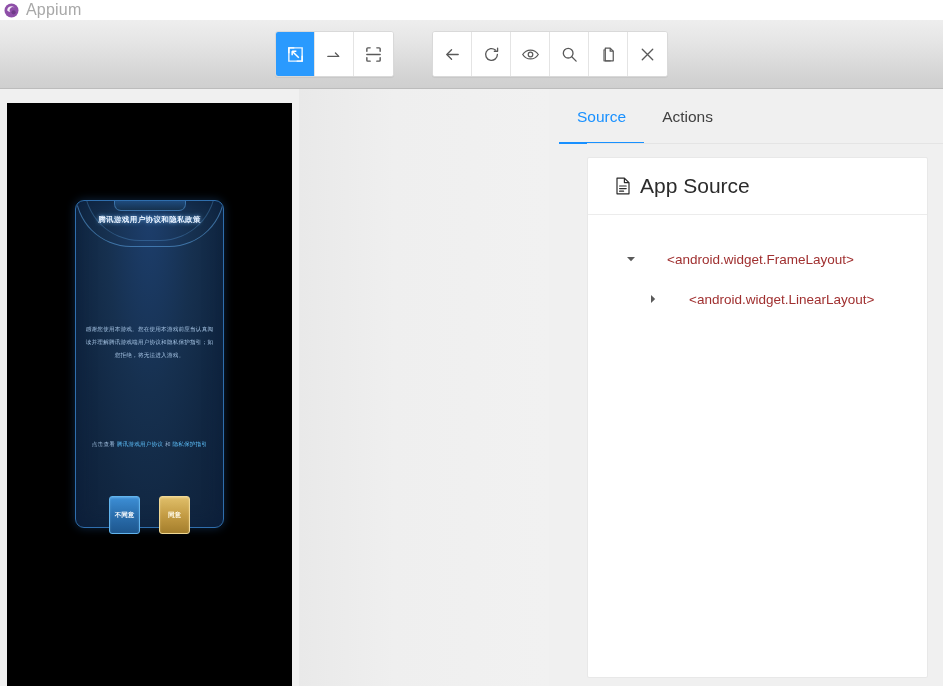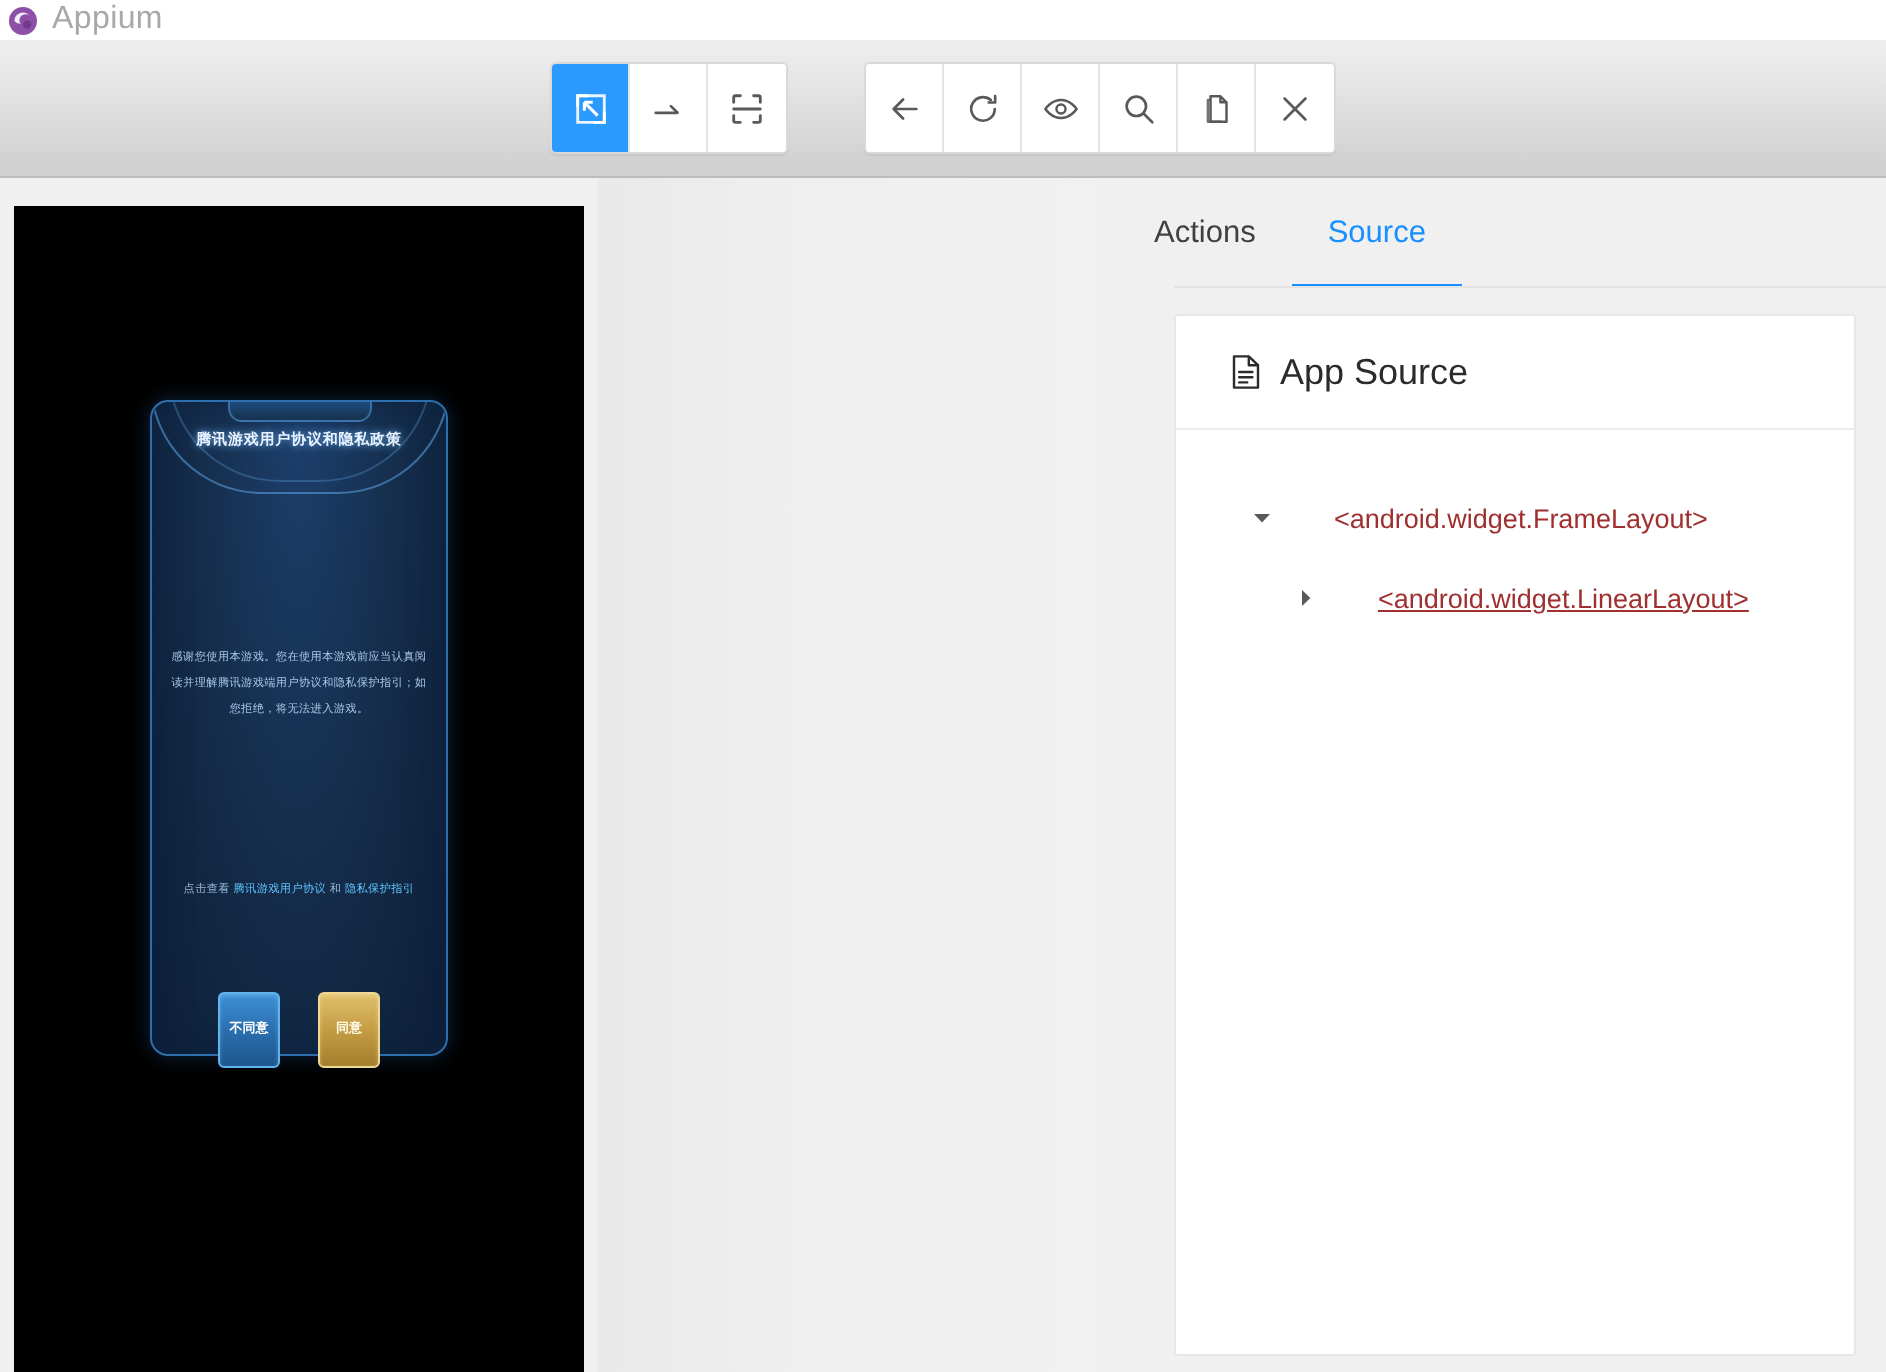--- a/index.html
+++ b/index.html
@@ -290,21 +290,21 @@
   }
   .card-head {
     height: 56px;
     display: flex;
     align-items: center;
     padding-left: 27px;
     gap: 9px;
   }
   .card-head .doc-icon { color: #2b2b2b; display: flex; }
   .card-head .card-title {
-    font-size: 18px;
+    font-size: 21px;
     color: #2b2b2b;
   }
   .card-divider { height: 1px; background: #ececec; margin: 0; }
   .tree { padding-top: 24px; }
   .tree-node {
     display: flex;
     align-items: center;
     height: 40px;
     font-size: 13.5px;
     color: #a03030;
@@ -315,21 +315,21 @@
   .tree-node .caret {
     width: 20px;
     display: flex;
     align-items: center;
     justify-content: center;
     color: #5a5a5a;
     flex: 0 0 20px;
   }
   .tree-node .nlabel { margin-left: 6px; }
   .tree-node.depth0 { padding-left: 33px; }
-  .tree-node.depth1 { padding-left: 55px; text-decoration: underline; }
+  .tree-node.depth1 { padding-left: 55px; }
 </style>
 </head>
 <body>
 
 <div class="titlebar">
   <div class="app-logo">
     <svg width="15" height="15" viewBox="0 0 15 15">
       <circle cx="7.5" cy="7.5" r="7" fill="#8e4fa8"></circle>
       <path d="M3.2 7.5a4.3 4.3 0 0 1 7.6-2.7 3.1 3.1 0 0 0-4.5 4.2 4.3 4.3 0 0 1-3.1-1.5z" fill="#ffffff" opacity=".9"></path>
       <circle cx="9.6" cy="9.3" r="2.1" fill="#6f3b88"></circle>
@@ -456,25 +456,25 @@
       </div>
 
     </div>
   </div>
 
   <div class="middle-pane"></div>
 
   <div class="inspector-pane">
 
     <div class="tabs">
+      <div class="tab active">
+        <span>Source</span>
+      </div>
       <div class="tab">
         <span>Actions</span>
-      </div>
-      <div class="tab active">
-        <span>Source</span>
       </div>
       <div class="tabs-underline"></div>
     </div>
 
     <div class="source-card">
       <div class="card-head">
         <span class="doc-icon">
           <svg width="16" height="18" viewBox="0 0 16 18" fill="none" stroke="currentColor" stroke-width="1.2">
             <path d="M2 1.2h7.4L14 5.6v11.2H2z" stroke-linejoin="round"></path>
             <path d="M9.4 1.2v4.4H14" stroke-linejoin="round"></path>

